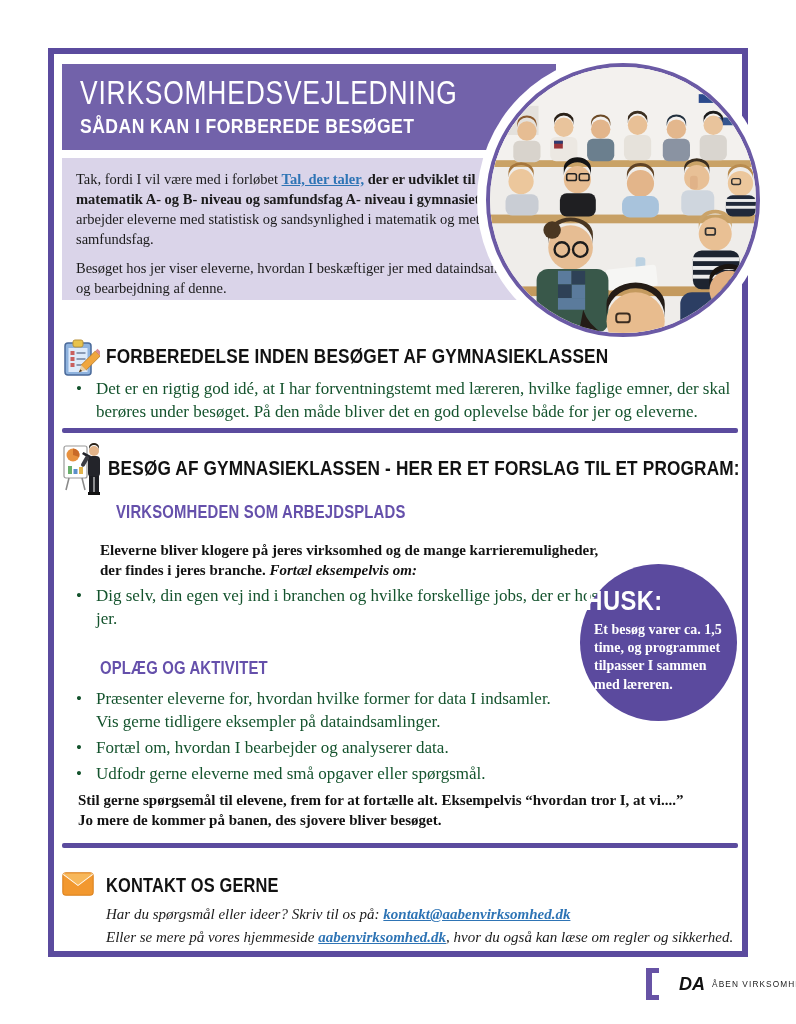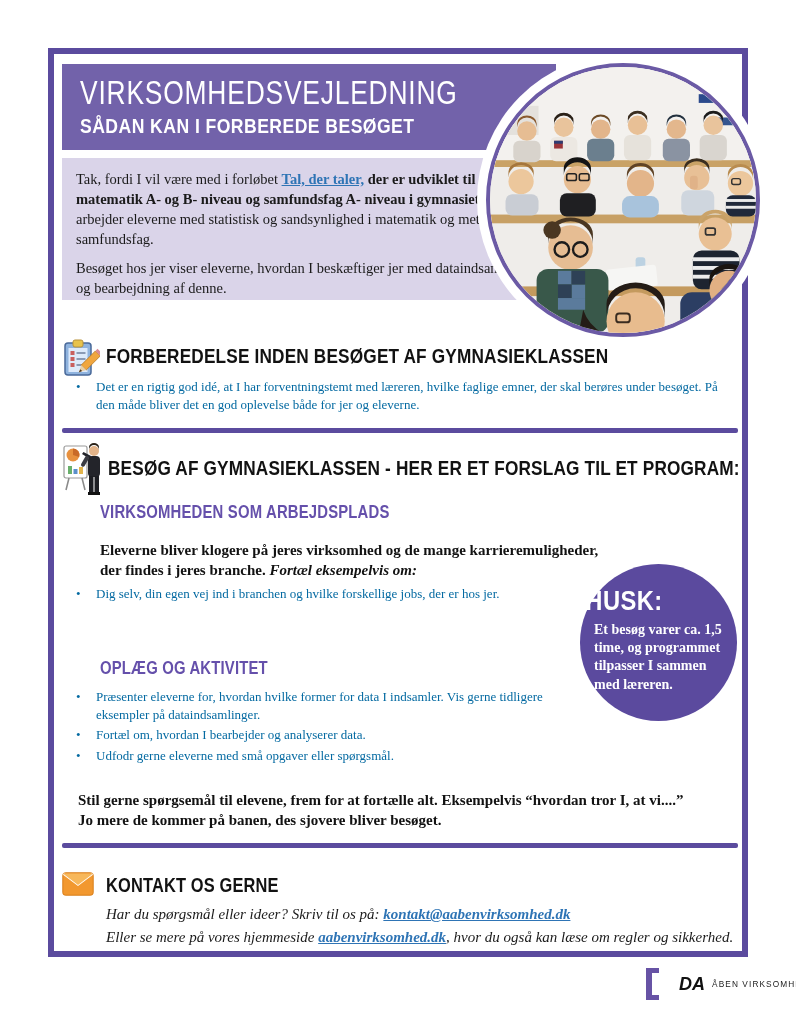--- a/index.html
+++ b/index.html
@@ -38,22 +38,22 @@
                  font-size:21px; white-space:nowrap; display:inline-block;
                  transform:scaleX(0.82); transform-origin:left center; letter-spacing:0.2px; }
   .sub-heading { font-family:"Liberation Sans", sans-serif; font-weight:bold; color:#6550ab;
                  font-size:17.5px; white-space:nowrap; display:inline-block;
                  transform:scaleX(0.85); transform-origin:left center; letter-spacing:0.2px; }
 
   .abs { position:absolute; }
 
   
   ul.bullets { list-style:none; }
-  ul.bullets li { position:relative; padding-left:26px; font-size:13px; line-height:1.35;
-                  color:#0369a1; margin-bottom:3px; }
+  ul.bullets li { position:relative; padding-left:26px; font-size:17px; line-height:1.35;
+                  color:#14532d; margin-bottom:3px; }
   ul.bullets li::before { content:"\2022"; position:absolute; left:6px; top:0; }
 
   .divider { position:absolute; left:62px; width:676px; height:5px; background:#5b4b9e; border-radius:2px; }
 
   .body-bold { font-weight:bold; font-size:15px; line-height:1.35; color:#121212; }
 
   
   .husk { position:absolute; left:580px; top:564px; width:157px; height:157px; border-radius:50%;
           background:#5b4a9e; color:#fff; padding-top:22px; }
   .husk-title { font-family:"Liberation Sans", sans-serif; font-weight:bold; font-size:27px;
@@ -233,21 +233,21 @@
       <rect x="27" y="34" width="4.5" height="16" fill="#1c1d22"></rect>
       <rect x="32.5" y="34" width="4.5" height="16" fill="#1c1d22"></rect>
       <rect x="26" y="50" width="6" height="3" fill="#111"></rect>
       <rect x="32" y="50" width="6" height="3" fill="#111"></rect>
     </svg>
   </div>
   <div class="abs" style="left:108px; top:456px;">
     <span class="sec-heading">BESØG AF GYMNASIEKLASSEN - HER ER ET FORSLAG TIL ET PROGRAM:</span>
   </div>
 
-  <div class="abs" style="left:100px; top:502px;">
+  <div class="abs" style="left:116px; top:502px;">
     <span class="sub-heading">VIRKSOMHEDEN SOM ARBEJDSPLADS</span>
   </div>
   <div class="abs body-bold" style="left:100px; top:540px; width:520px;">
     <span>Eleverne bliver klogere på jeres virksomhed og de mange karrieremuligheder, der findes i jeres branche. </span><i>Fortæl eksempelvis om:</i>
   </div>
   <ul class="bullets abs" style="left:70px; top:585px; width:540px;">
     <li>Dig selv, din egen vej ind i branchen og hvilke forskellige jobs, der er hos jer.</li>
   </ul>
 
   <div class="abs" style="left:100px; top:658px;">

